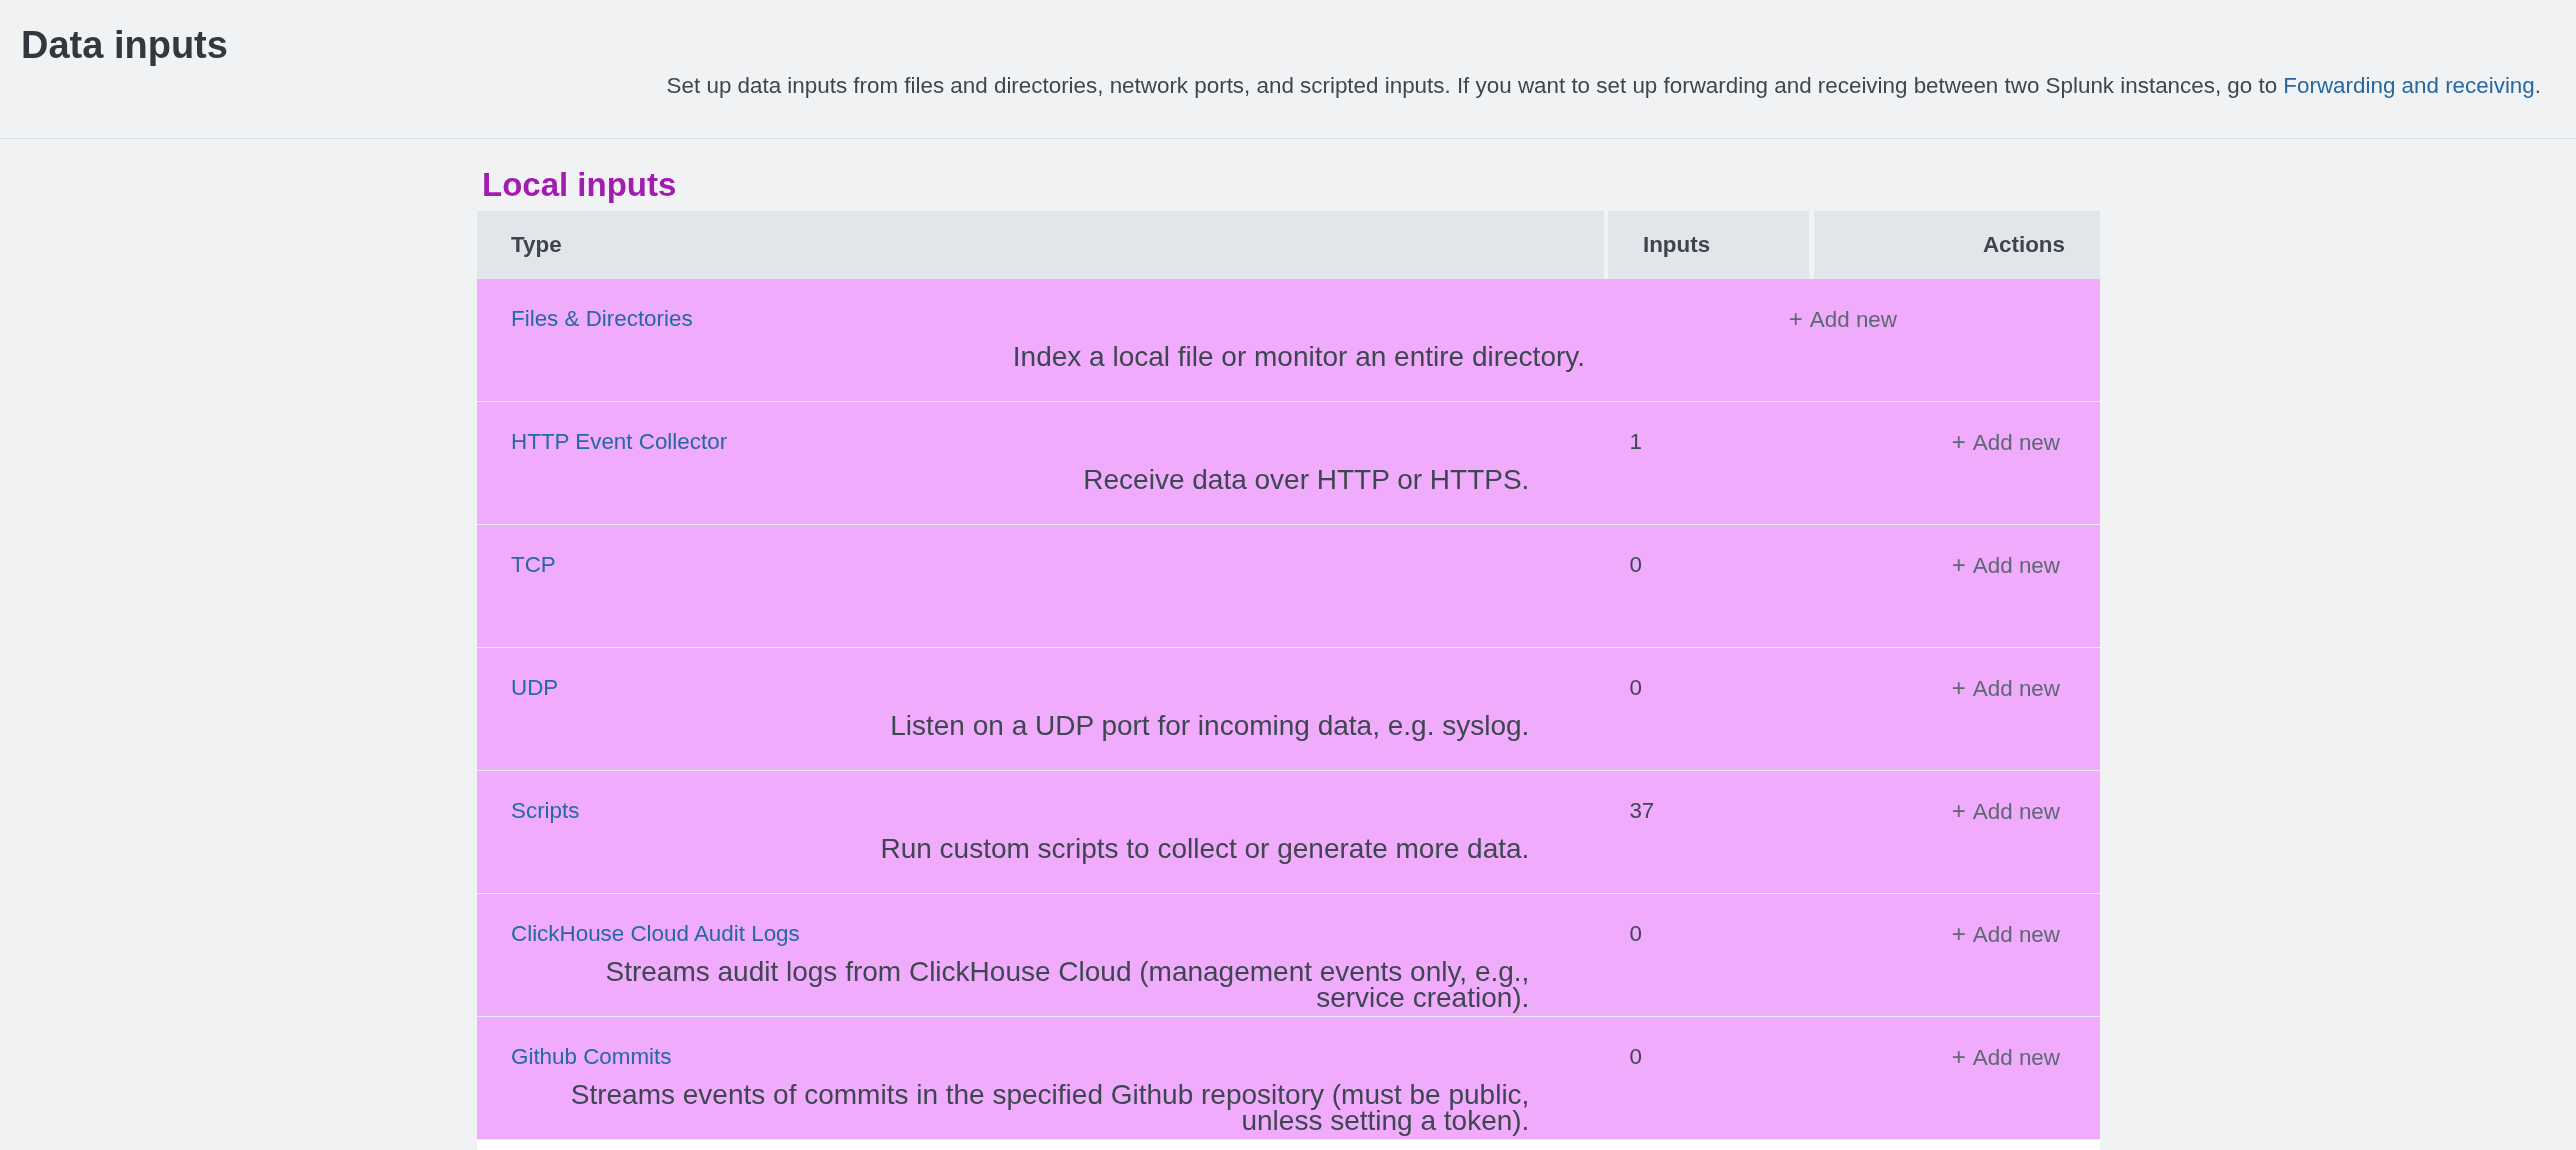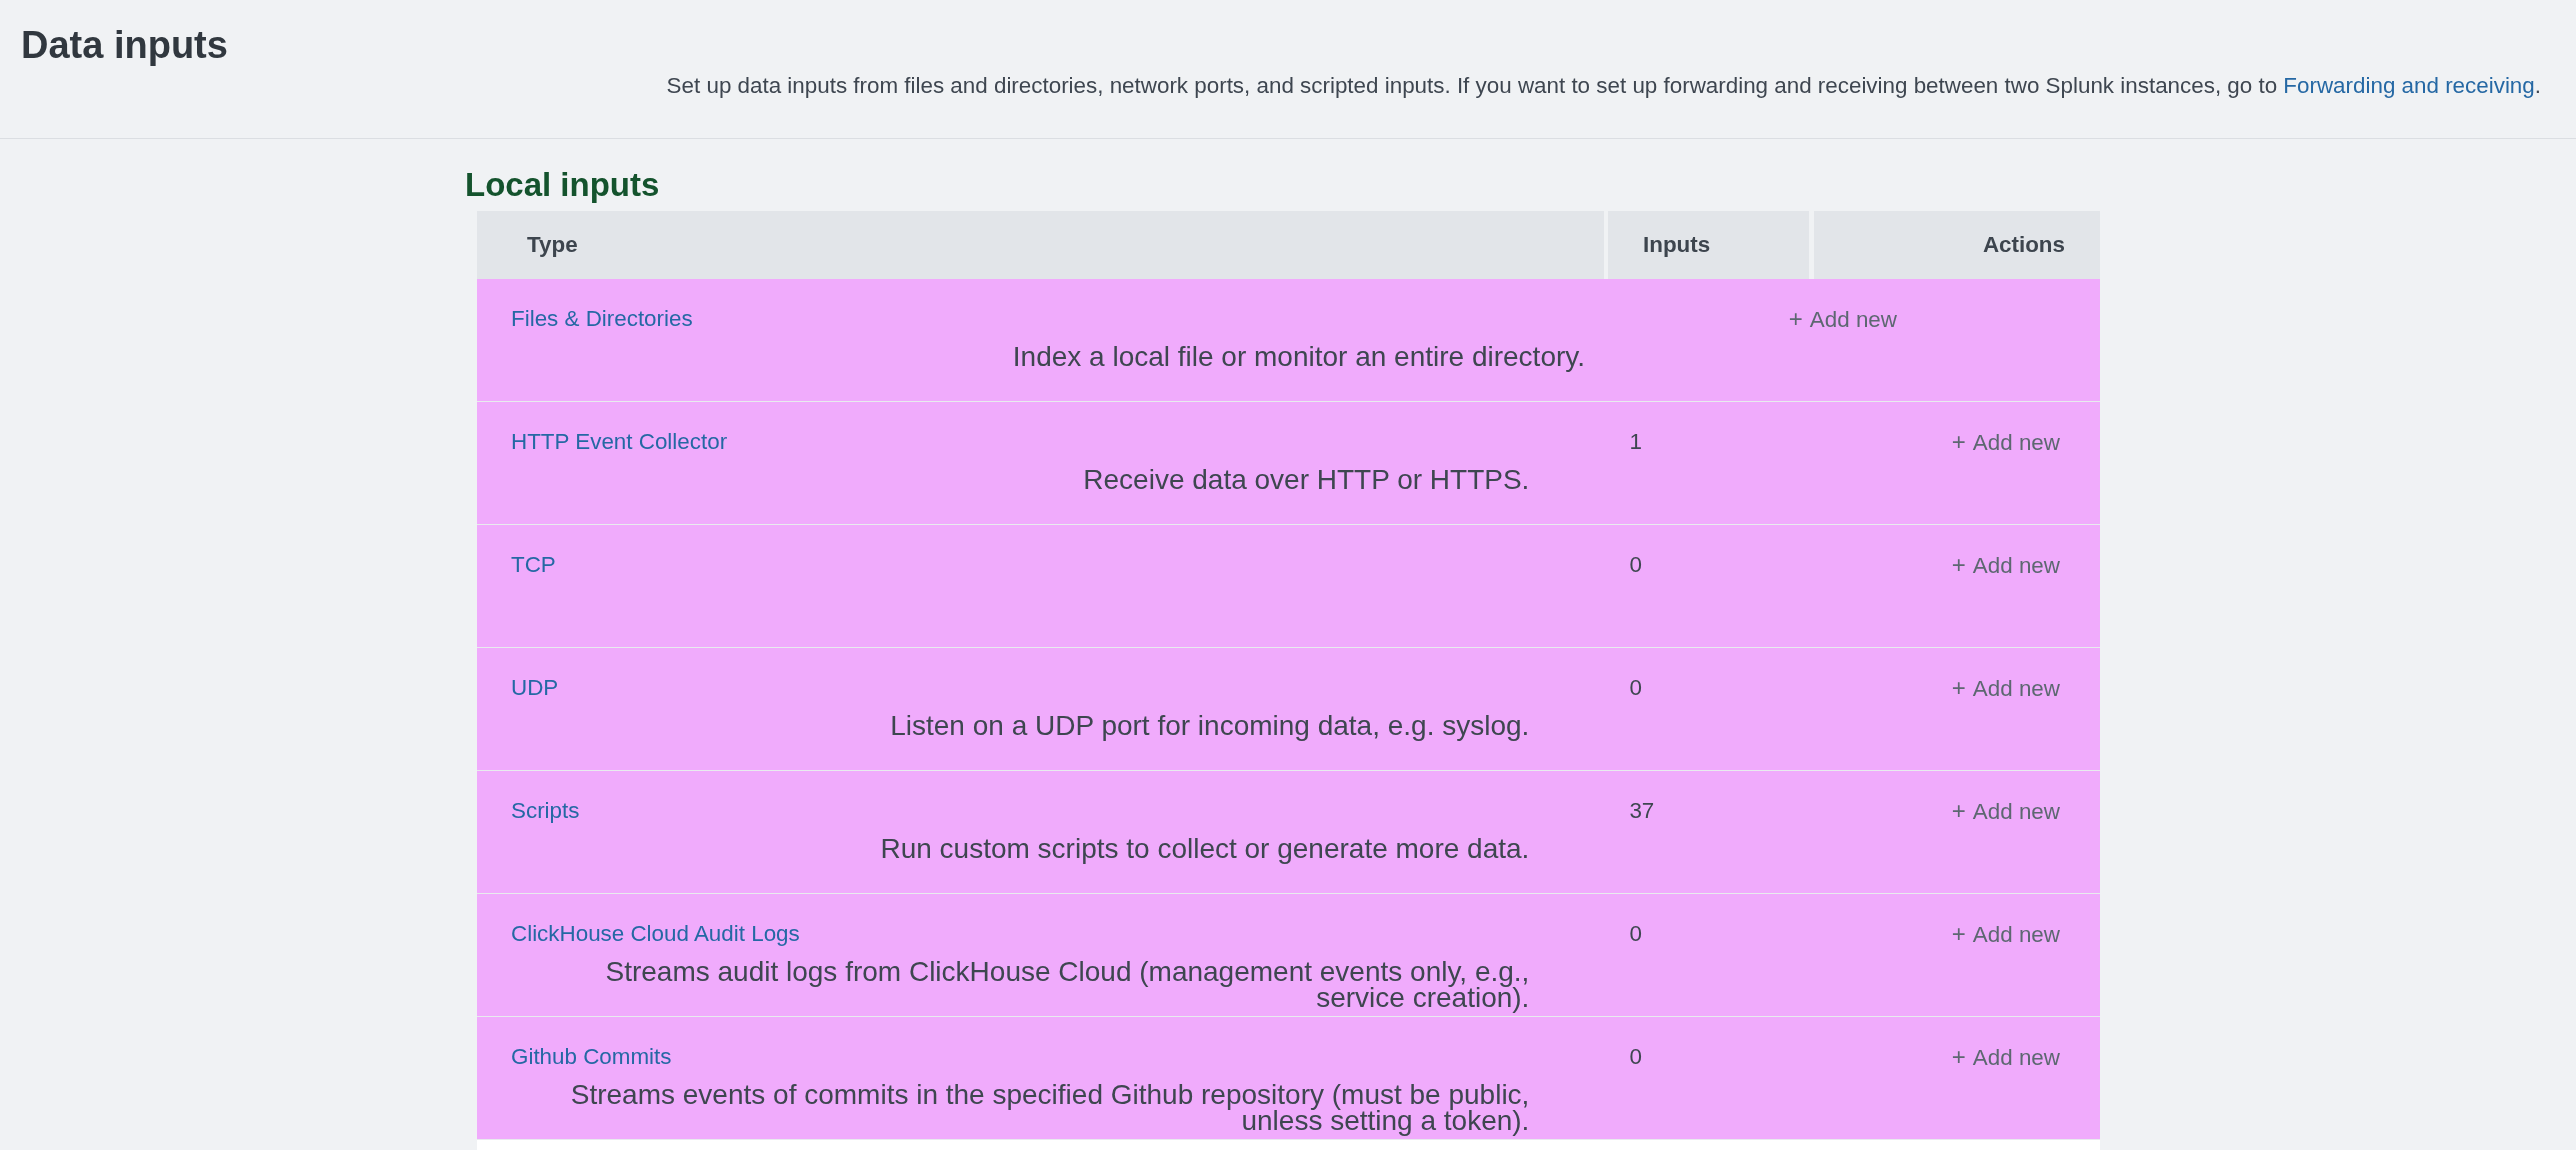--- a/index.html
+++ b/index.html
@@ -41,27 +41,27 @@
   }
   a.text-link {
     color: #2568a4;
     text-decoration: none;
     cursor: pointer;
   }
 
   
   .section-heading {
     position: absolute;
-    left: 465px;
+    left: 482px;
     top: 166px;
     margin: 0;
     font-size: 33px;
     line-height: 38px;
     font-weight: 700;
-    color: #14532d;
+    color: #a21caf;
   }
 
   
   .inputs-table {
     position: absolute;
     left: 477px;
     top: 211px;
     width: 1623px;
   }
   .thead {
@@ -71,21 +71,21 @@
     background: transparent;
   }
   .th {
     background: #e2e5e9;
     display: flex;
     align-items: center;
     font-size: 22.4px;
     font-weight: 700;
     color: #3d454e;
   }
-  .th.col-type   { width: 1130px; padding-left: 50px; }
+  .th.col-type   { width: 1130px; padding-left: 34px; }
   .th.col-inputs { width: 202px;  padding-left: 35px; }
   .th.col-actions{ width: 287px;  padding-right: 35px; justify-content: flex-end; }
 
   .tbody { background: #ffffff; }
   .row {
     display: flex;
     height: 123px;
     background: #f0abfc;
     border-bottom: 1.7px solid #e8ebee;
     gap: 39px;

